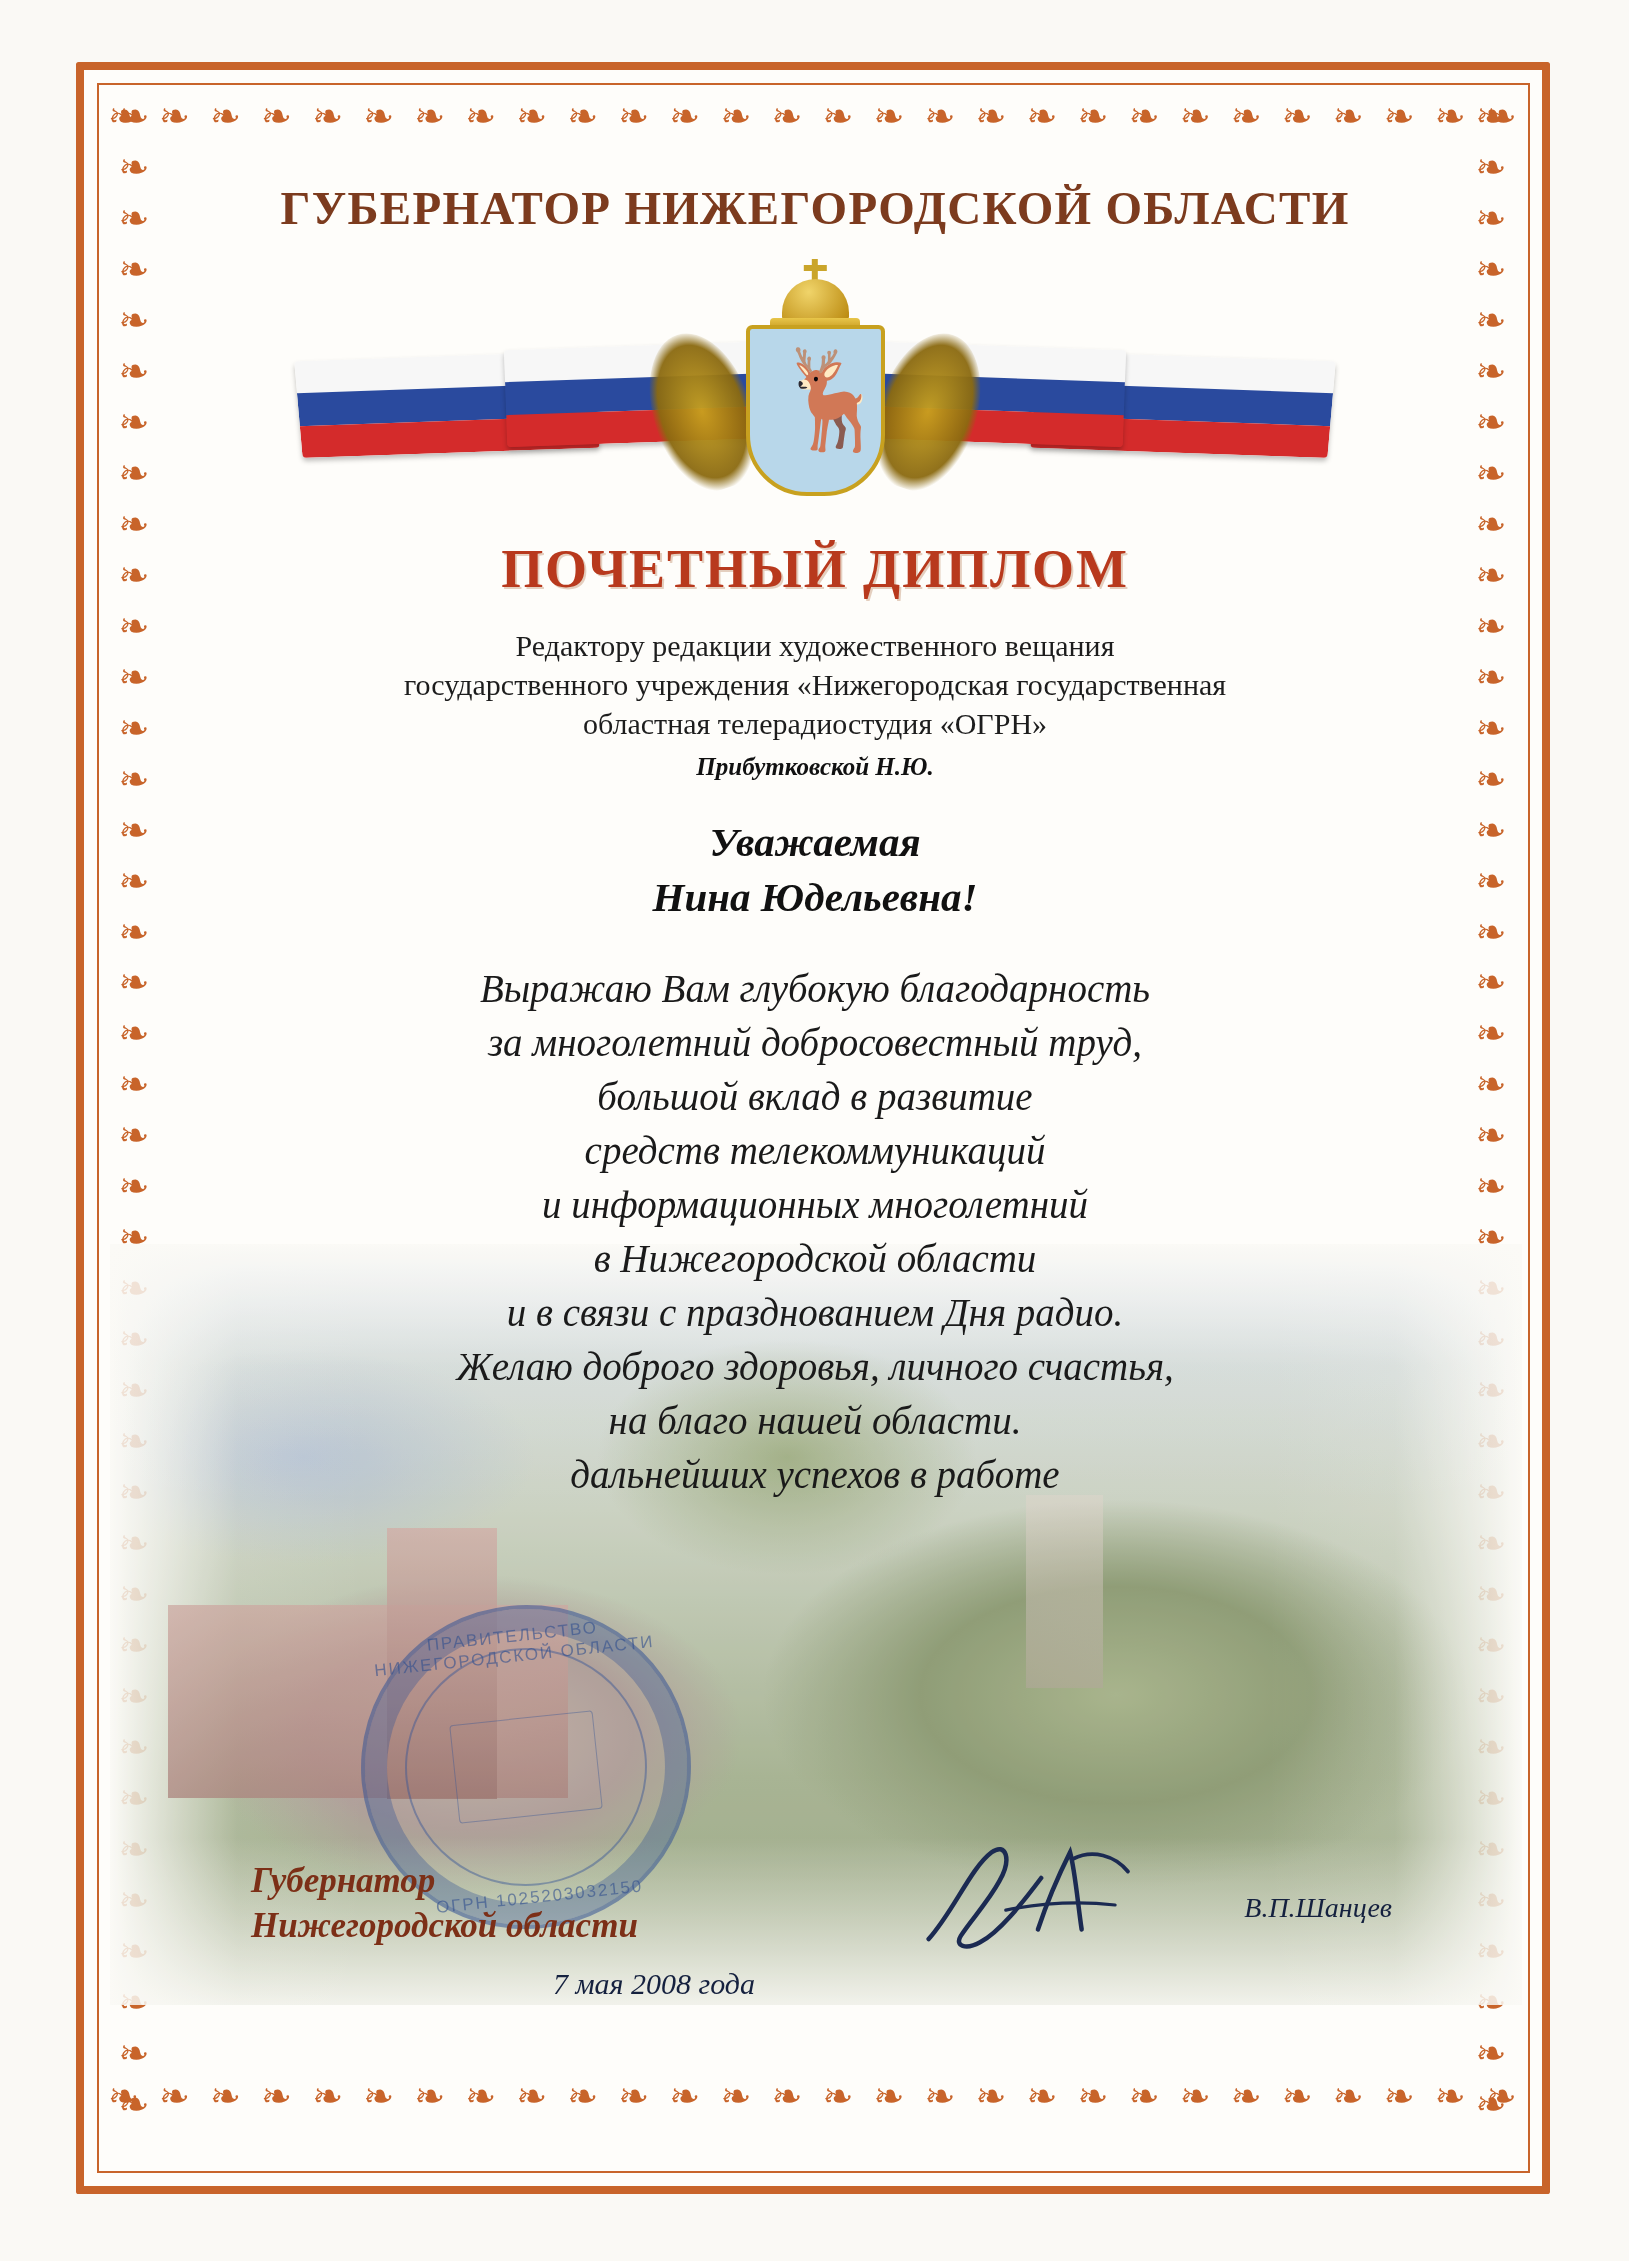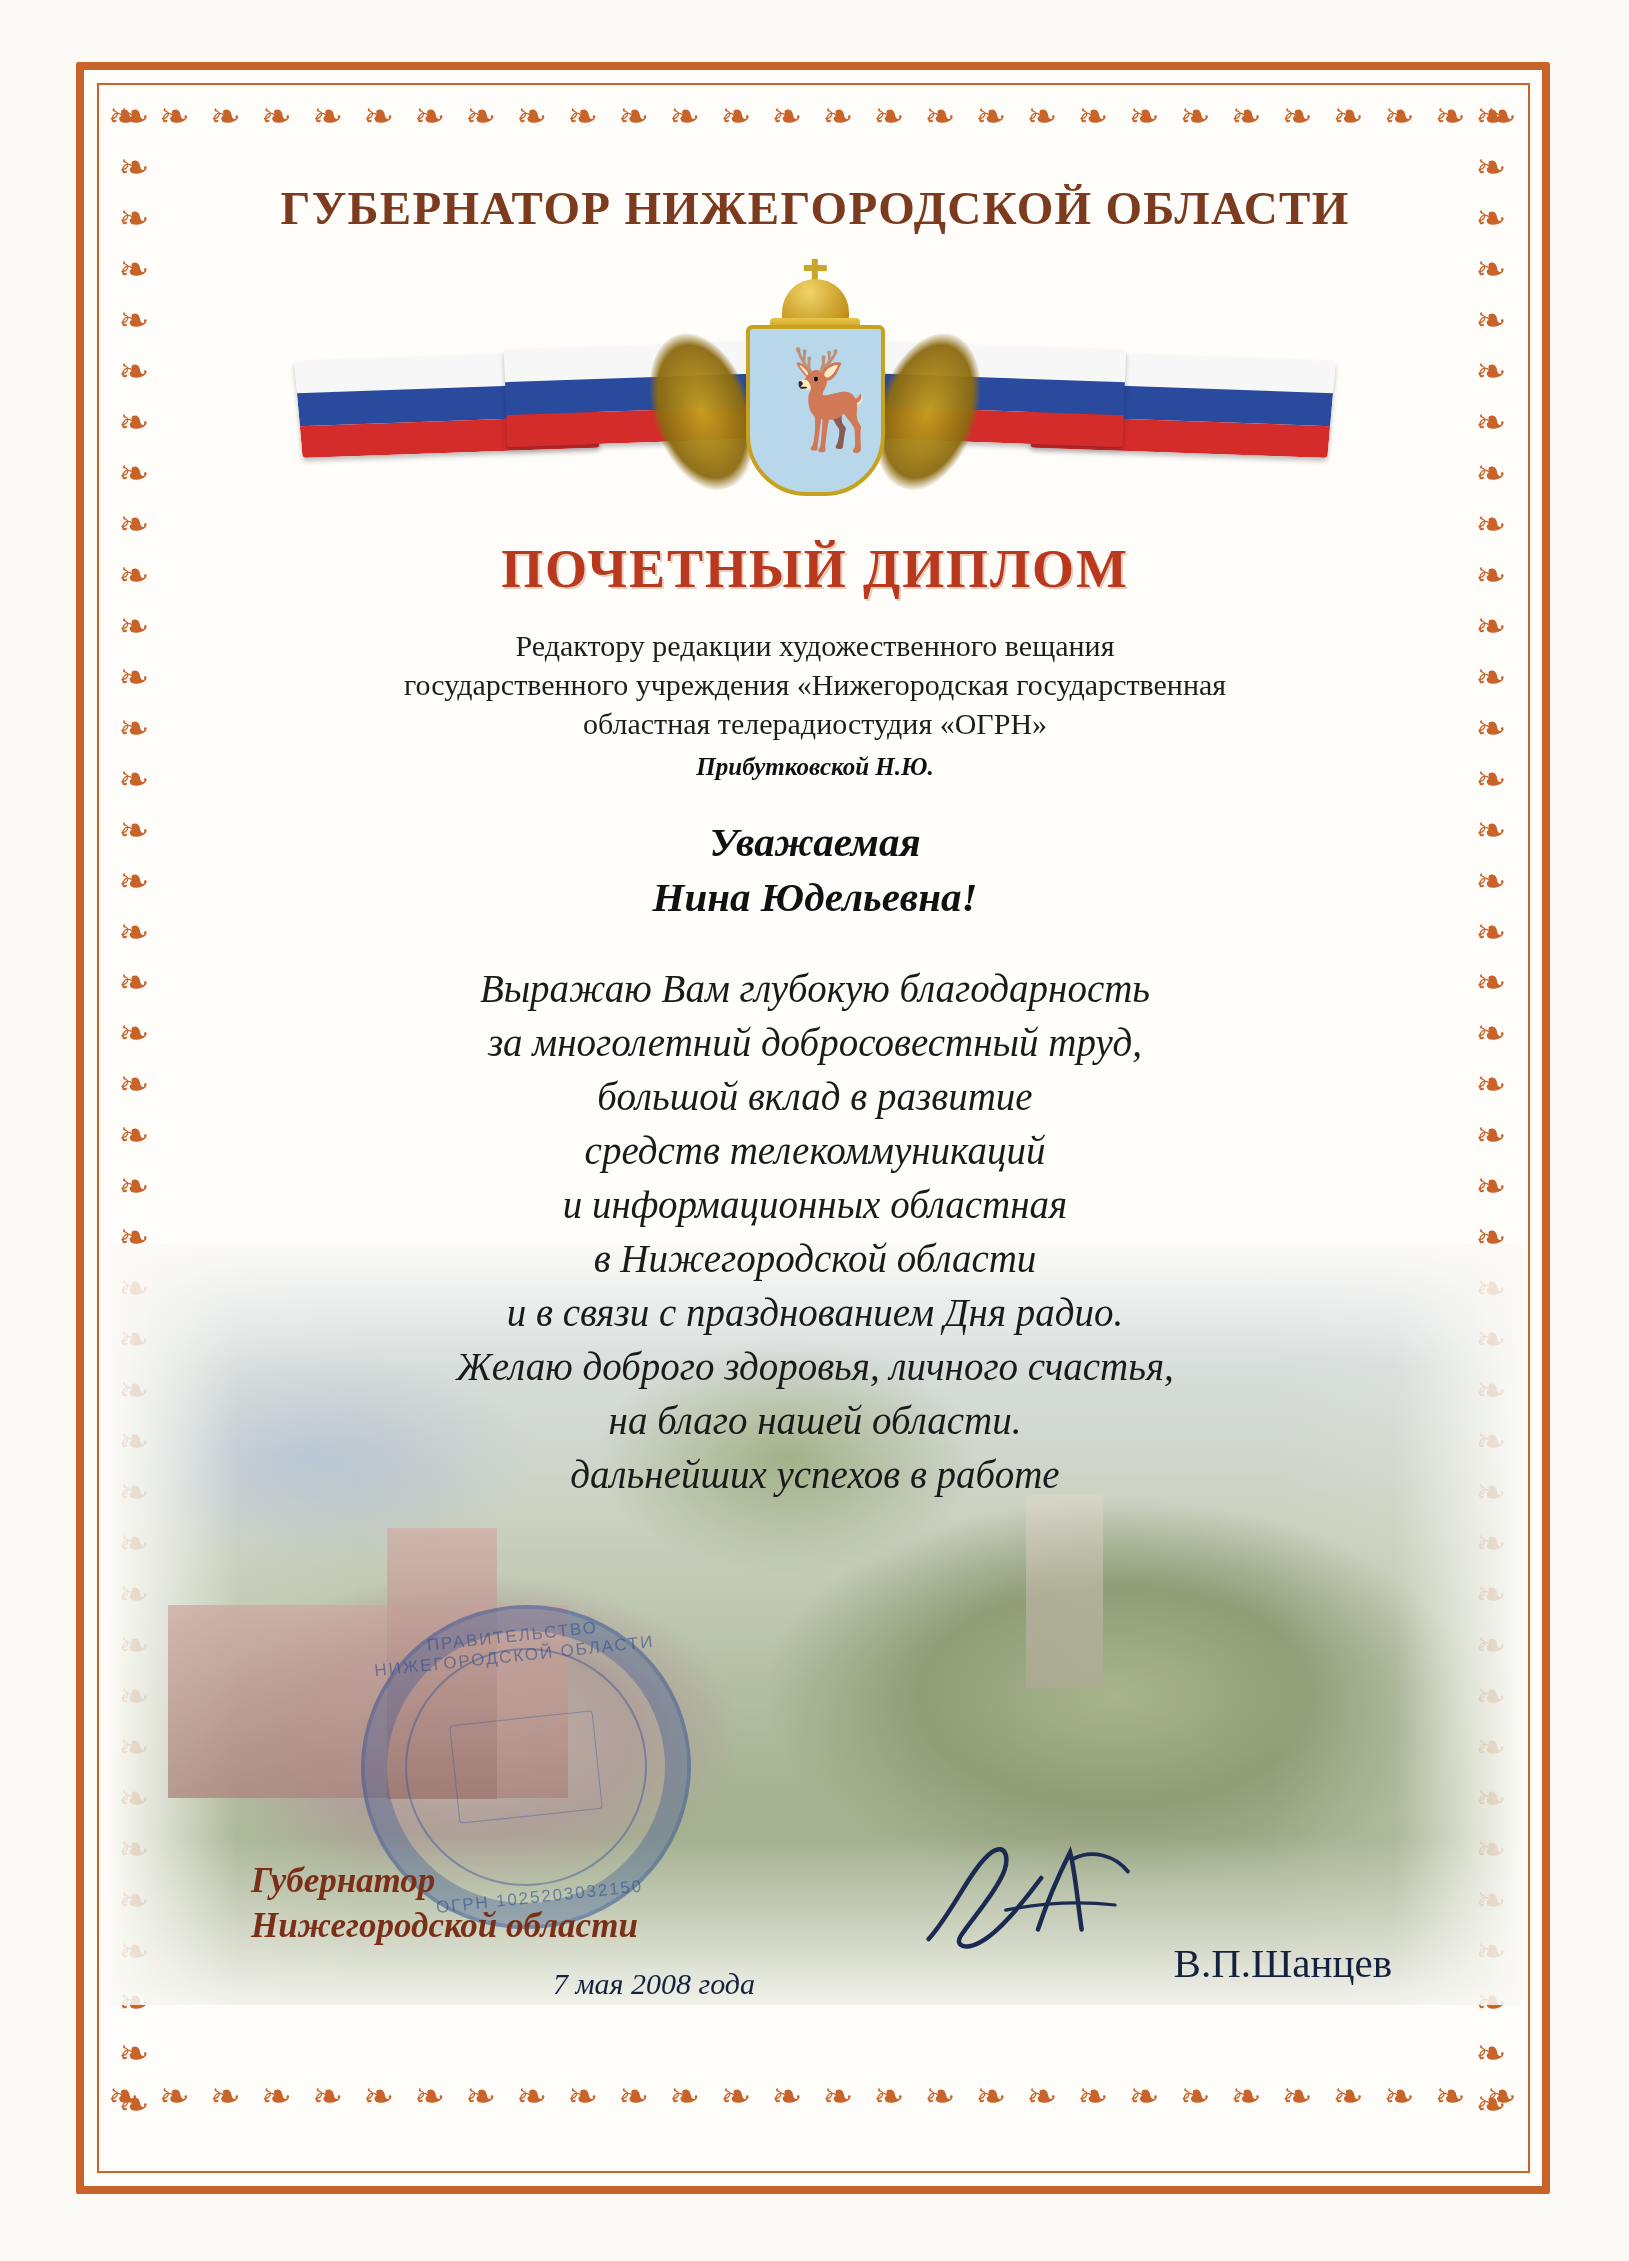--- a/index.html
+++ b/index.html
@@ -317,23 +317,23 @@
     font-style: italic;
     font-weight: bold;
     font-size: 35px;
     line-height: 45px;
     color: #7c2f17;
   }
   .sign-name {
     position: absolute;
     right: 77px;
     top: 46px;
-    font-size: 41px;
+    font-style: italic;
+    font-size: 28px;
     color: #15213f;
-    margin-top: 47px;
   }
   .autograph {
     position: absolute;
     left: 748px;
     top: -13px;
     width: 245px;
     height: 135px;
     color: #1b2a52;
   }
   .date {
@@ -561,21 +561,21 @@
     <div class="salutation">
       <div>Уважаемая</div>
       <div>Нина Юдельевна!</div>
     </div>
 
     <div class="body-text">
       <div>Выражаю Вам глубокую благодарность</div>
       <div>за многолетний добросовестный труд,</div>
       <div>большой вклад в развитие</div>
       <div>средств телекоммуникаций</div>
-      <div>и информационных областная</div>
+      <div>и информационных многолетний</div>
       <div>в Нижегородской области</div>
       <div>и в связи с празднованием Дня радио.</div>
       <div>Желаю доброго здоровья, личного счастья,</div>
       <div>на благо нашей области.</div>
       <div>дальнейших успехов в работе</div>
     </div>
   </div>
 
   <div class="stamp">
     <div class="inner-ring"></div>

